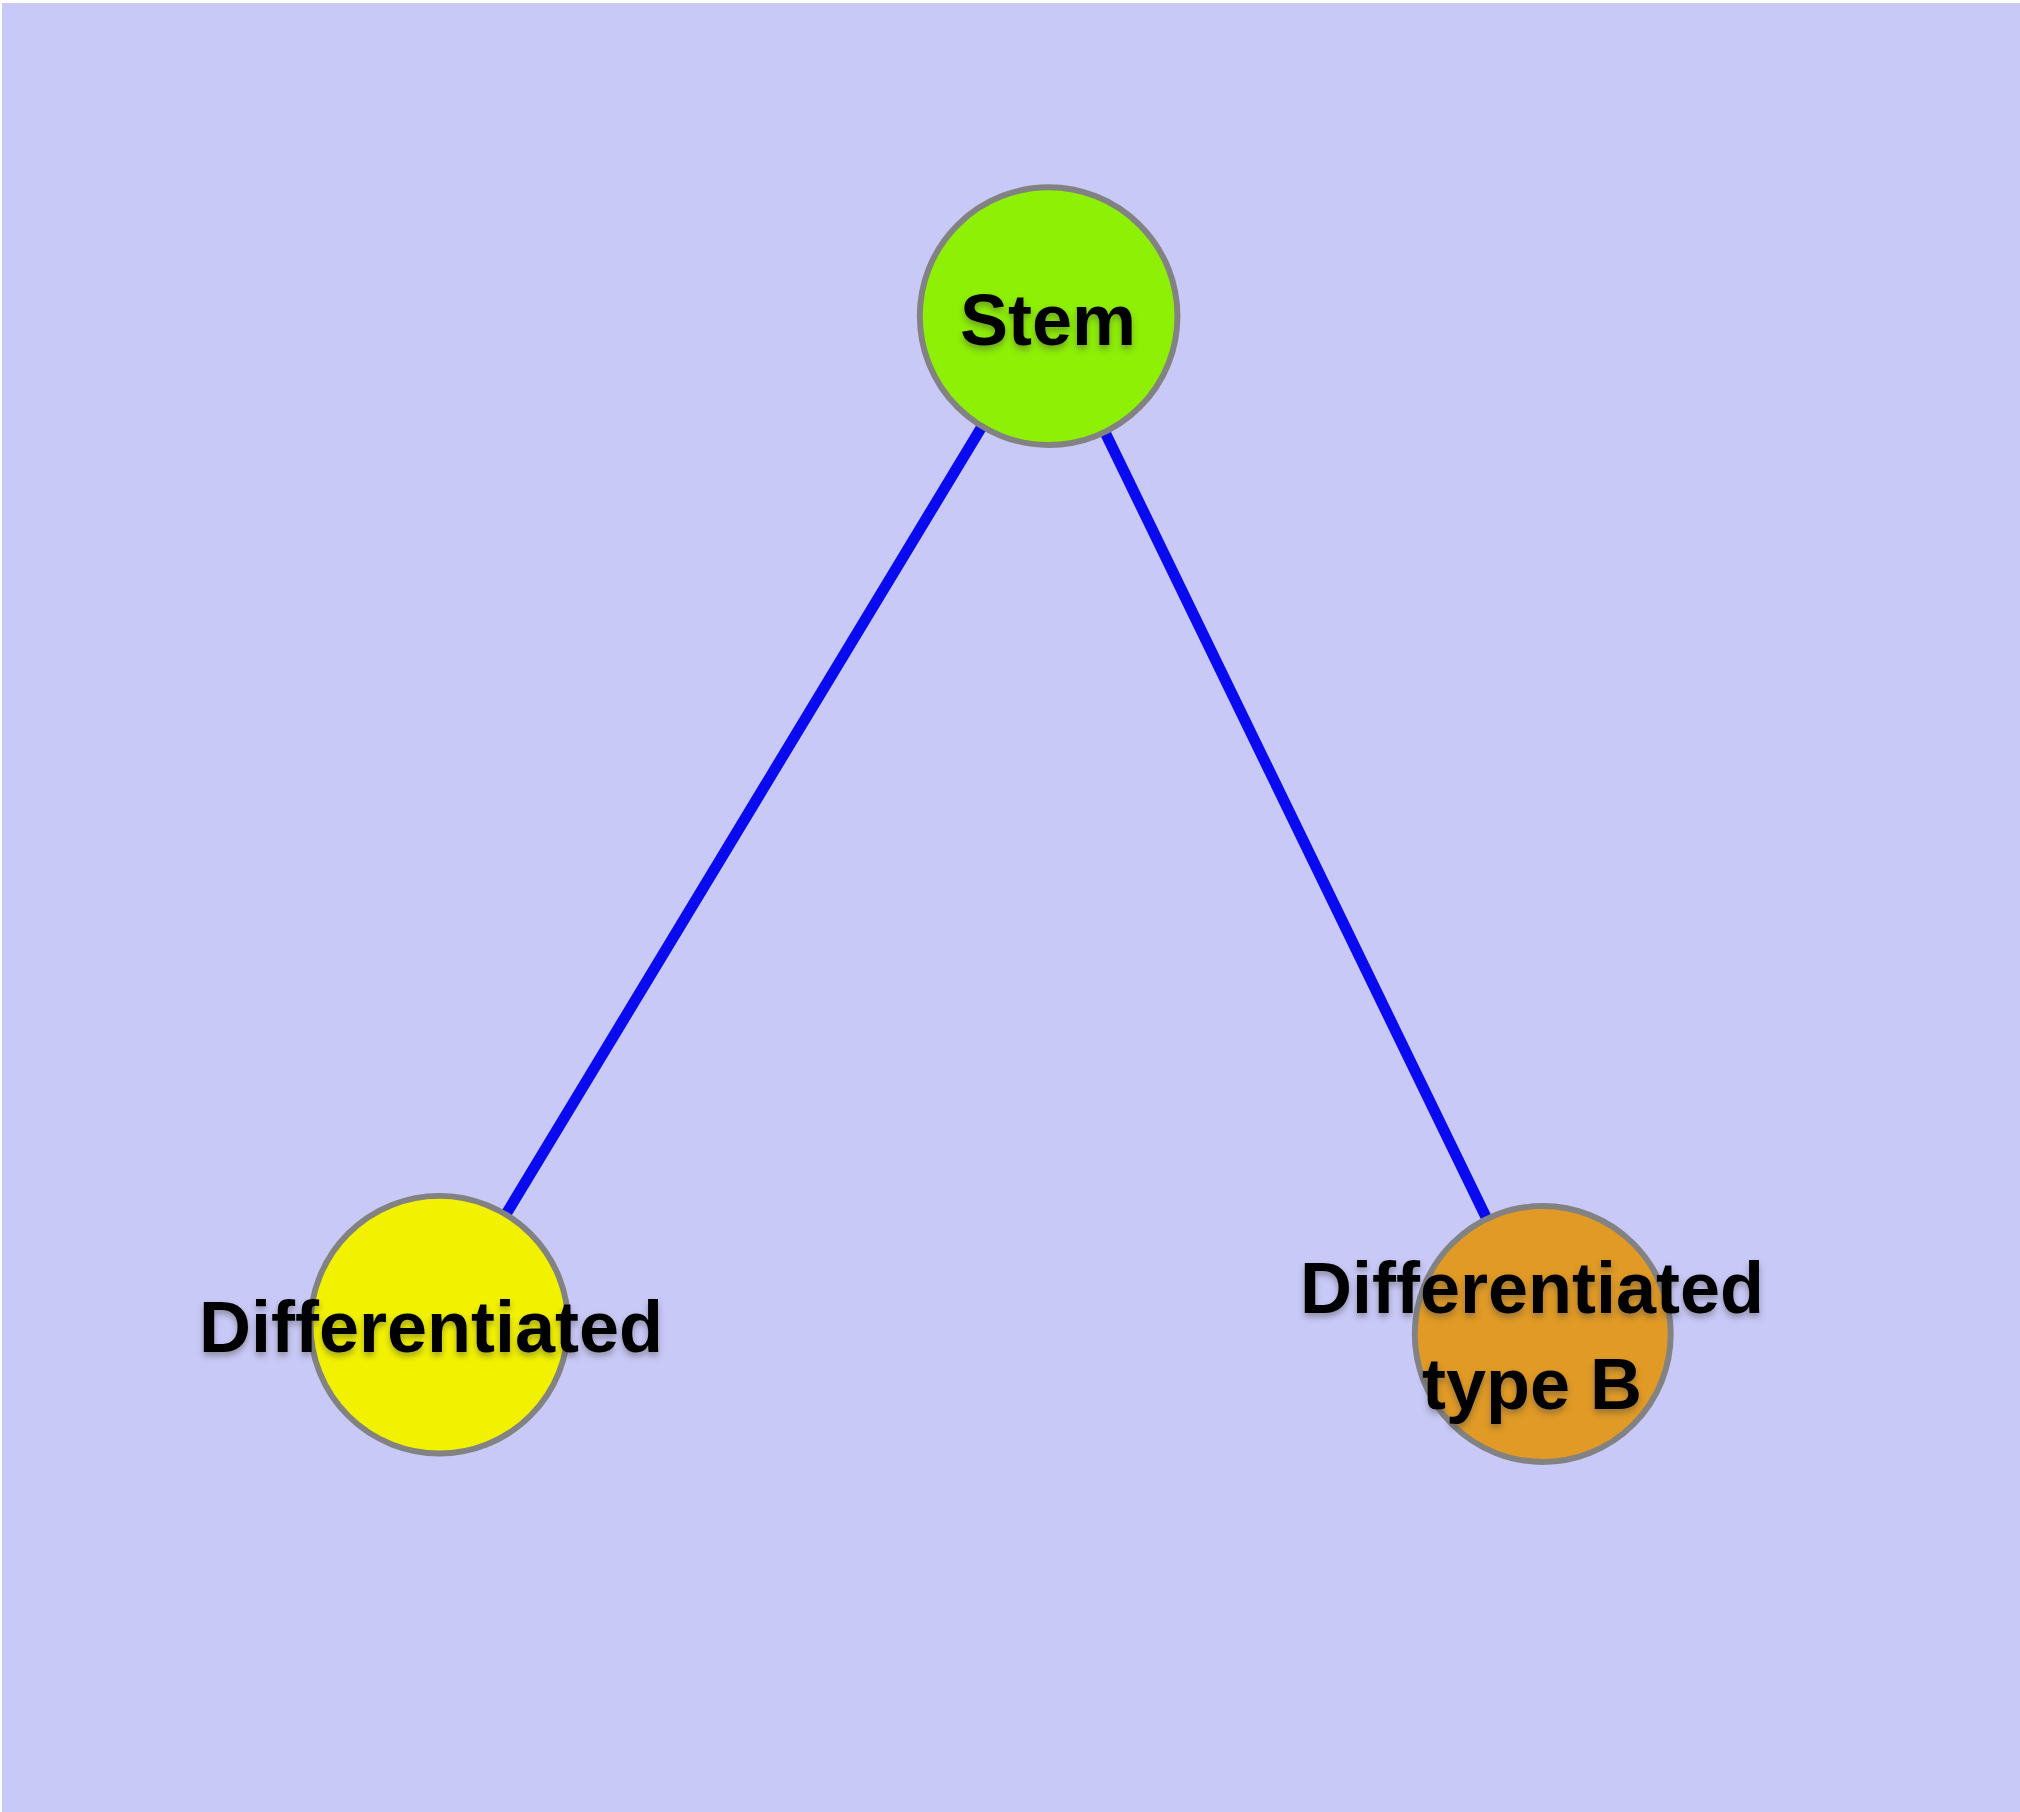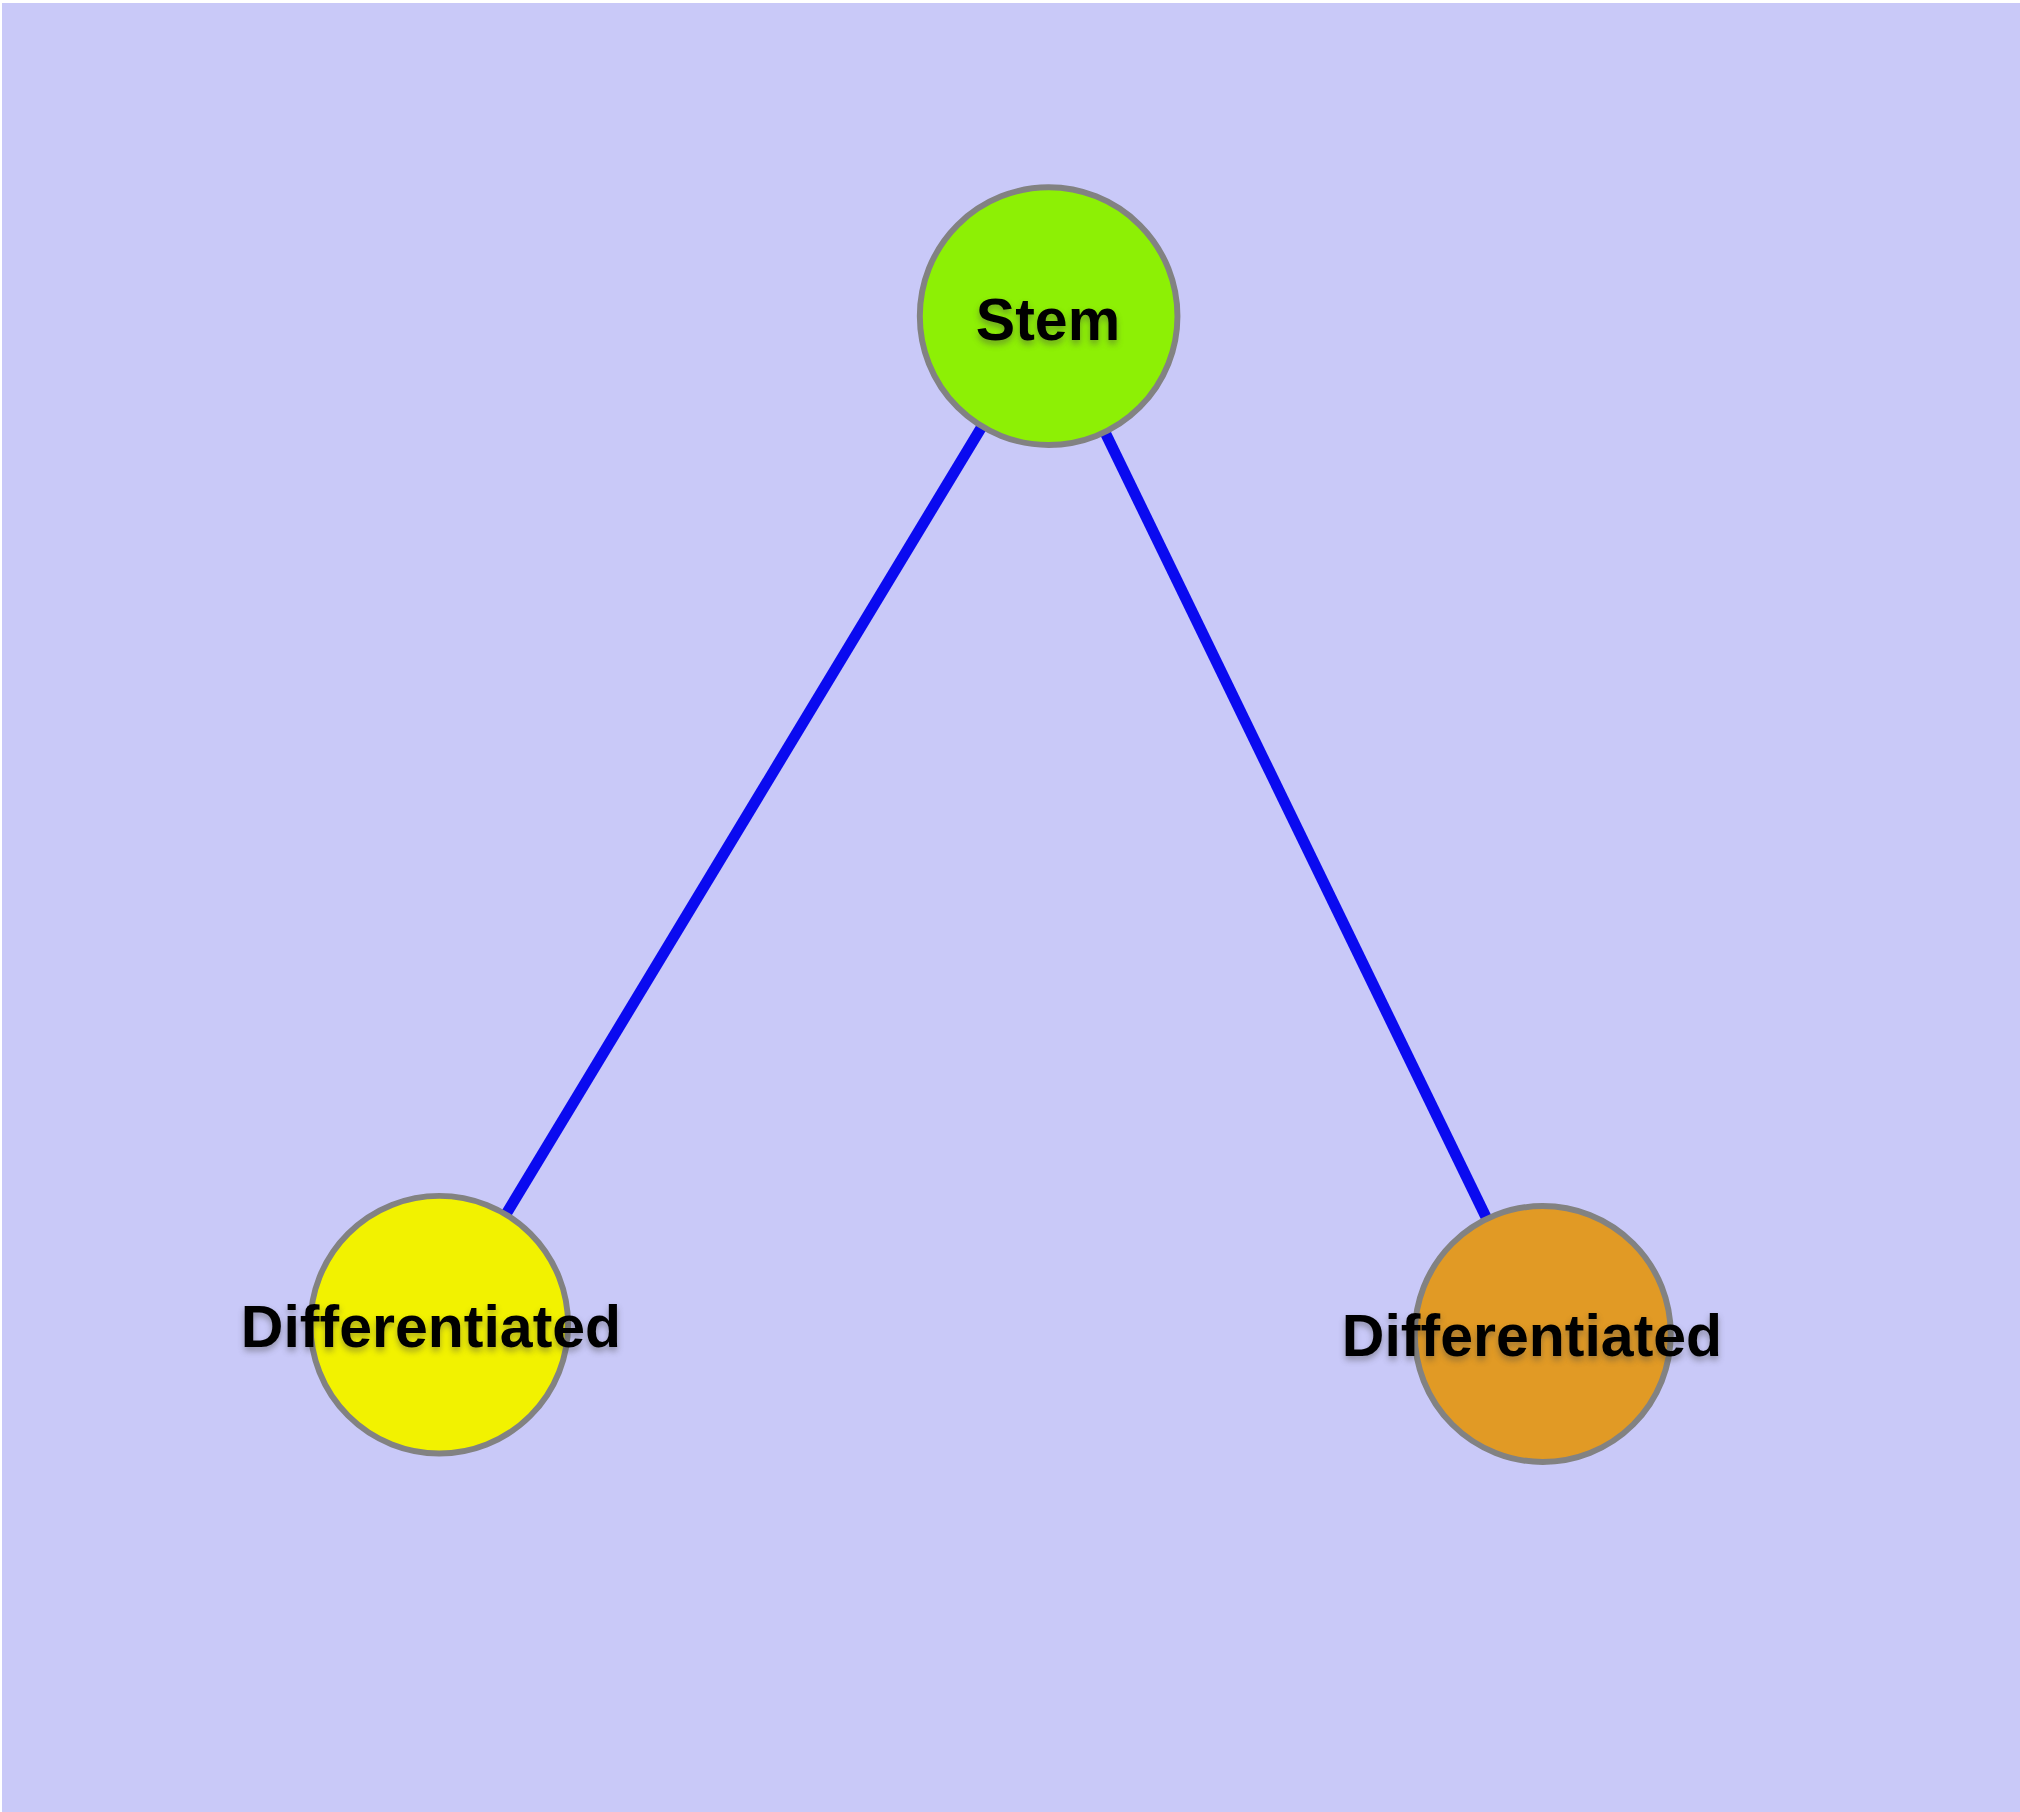--- a/index.html
+++ b/index.html
@@ -40,21 +40,21 @@
     stroke: #828282;       
     stroke-width: 7px;
   }
   .node-label {
     position: absolute;
     transform: translate(-50%, -50%);
     text-align: center;
     white-space: nowrap;
     color: #000000;
     font-weight: bold;
-    font-size: 59px;
+    font-size: 72px;
     line-height: 96px;
     text-shadow: 0 4.2px 6px rgba(70, 70, 70, 0.45);
     pointer-events: none;
   }
   .node-label .line { display: block; }
 </style>
 </head>
 <body>
 
 <div class="canvas">
@@ -72,19 +72,20 @@
   <div class="node-label" style="left:1048px; top:320px;">
     <span class="line">Stem</span>
   </div>
 
   <div class="node-label" style="left:431px; top:1327px;">
     <span class="line">Differentiated</span>
   </div>
 
   <div class="node-label" style="left:1532px; top:1336px;">
     <span class="line">Differentiated</span>
+    <span class="line">type B</span>
   </div>
 
   <div class="frame-top"></div>
   <div class="frame-left"></div>
 
 </div>
 
 
 </body></html>

